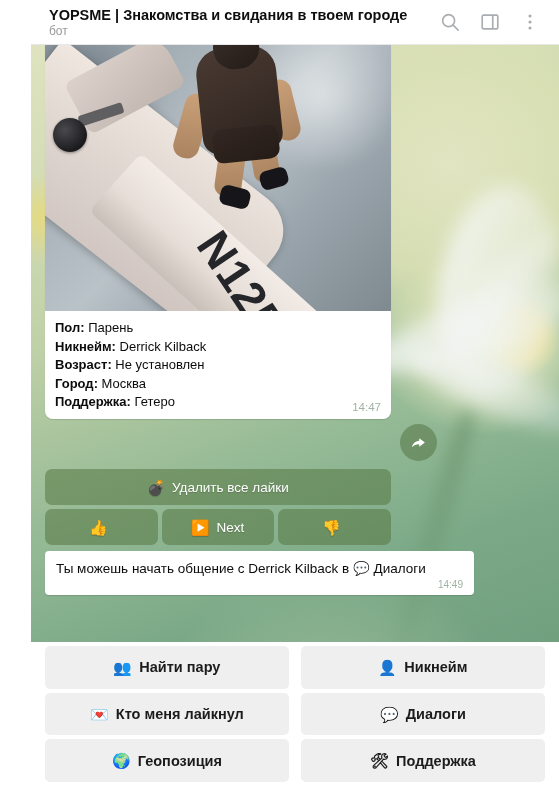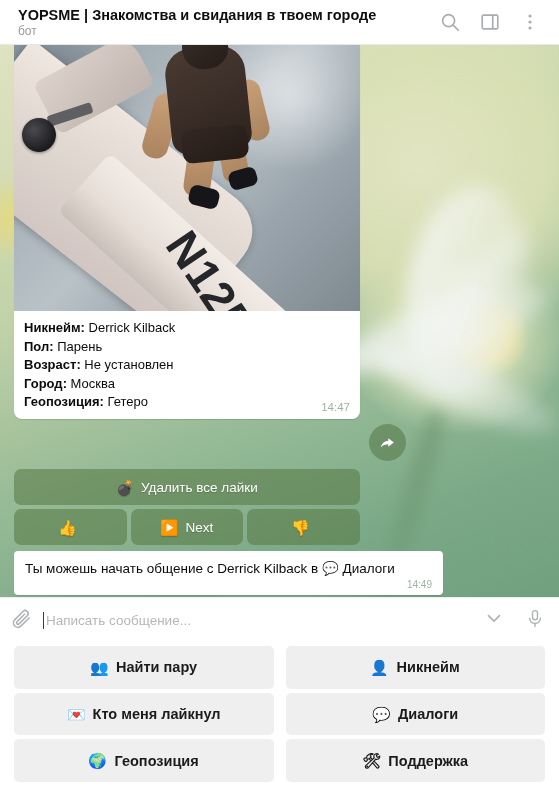--- a/index.html
+++ b/index.html
@@ -2,21 +2,21 @@
 <html><head>
 <meta charset="utf-8">
 <style>
   * { box-sizing: border-box; margin: 0; padding: 0; }
   html, body {
     width: 559px; height: 790px;
     font-family: "Liberation Sans", sans-serif;
     background: #ffffff;
     overflow: hidden;
   }
-  #app { position: relative; width: 559px; height: 790px; display: flex; flex-direction: column; }
+  #app { position: relative; width: 559px; height: 790px; display: flex; flex-direction: column; padding-left: 31px; }
 
   
   .header {
     height: 45px; flex: 0 0 45px;
     background: #ffffff;
     display: flex; align-items: center;
     padding: 0 14px 0 18px;
     border-bottom: 1px solid #e8e8e8;
     position: relative; z-index: 20;
   }
@@ -277,37 +277,37 @@
             <div class="legR"></div>
             <div class="shoeL"></div>
             <div class="shoeR"></div>
             <div class="torso"></div>
             <div class="shortsA"></div>
             <div class="helmet"></div>
           </div>
         </div>
         <div class="card">
           <div class="card-line">
+            <b>Пол:</b>
+            <span>Парень</span>
+          </div>
+          <div class="card-line">
             <b>Никнейм:</b>
             <span>Derrick Kilback</span>
           </div>
           <div class="card-line">
-            <b>Пол:</b>
-            <span>Парень</span>
-          </div>
-          <div class="card-line">
             <b>Возраст:</b>
             <span>Не установлен</span>
           </div>
           <div class="card-line">
             <b>Город:</b>
             <span>Москва</span>
           </div>
           <div class="card-line">
-            <b>Геопозиция:</b>
+            <b>Поддержка:</b>
             <span>Гетеро</span>
           </div>
           <div class="card-time">14:47</div>
         </div>
       </div>
 
       <div class="fwd-btn">
         <svg viewBox="0 0 24 24" fill="currentColor">
           <path d="M13 6.5v3.2C7.8 10.2 4.6 13.4 3.6 18c2.3-2.6 5.3-3.9 9.4-3.9v3.4l7-5.5z"></path>
         </svg>
@@ -335,43 +335,20 @@
       </div>
 
       <div class="msg-text">
         <div class="body">Ты можешь начать общение с Derrick Kilback в 💬 Диалоги</div>
         <div class="time">14:49</div>
       </div>
 
     </div>
   </div>
 
-  <div class="composer">
-    <span>
-      <svg class="clip" viewBox="0 0 24 24" fill="none" stroke="currentColor" stroke-width="1.7" stroke-linecap="round">
-        <path d="M20 11.5 11.3 20a4.6 4.6 0 0 1-6.5-6.5l8.8-8.8a3.1 3.1 0 0 1 4.4 4.4l-8.7 8.7a1.6 1.6 0 0 1-2.2-2.2l8-8"></path>
-      </svg>
-    </span>
-    <div class="input-wrap">
-      <div class="caret"></div>
-      <input class="composer-input" type="text" placeholder="Написать сообщение..." style="">
-    </div>
-    <span>
-      <svg class="cicon" viewBox="0 0 24 24" fill="none" stroke="currentColor" stroke-width="1.9" stroke-linecap="round" stroke-linejoin="round">
-        <polyline points="6,9.5 12,15.5 18,9.5"></polyline>
-      </svg>
-    </span>
-    <span>
-      <svg class="mic" viewBox="0 0 24 24" fill="none" stroke="currentColor" stroke-width="1.7" stroke-linecap="round">
-        <rect x="9" y="2.5" width="6" height="11" rx="3"></rect>
-        <path d="M5.5 11.5a6.5 6.5 0 0 0 13 0"></path>
-        <line x1="12" y1="18" x2="12" y2="21.5"></line>
-      </svg>
-    </span>
-  </div>
 
   <div class="keyboard">
     <div class="kb-row">
       <button class="kb-btn">
         <span class="emo">👥</span>
         <span>Найти пару</span>
       </button>
       <button class="kb-btn">
         <span class="emo">👤</span>
         <span>Никнейм</span>

